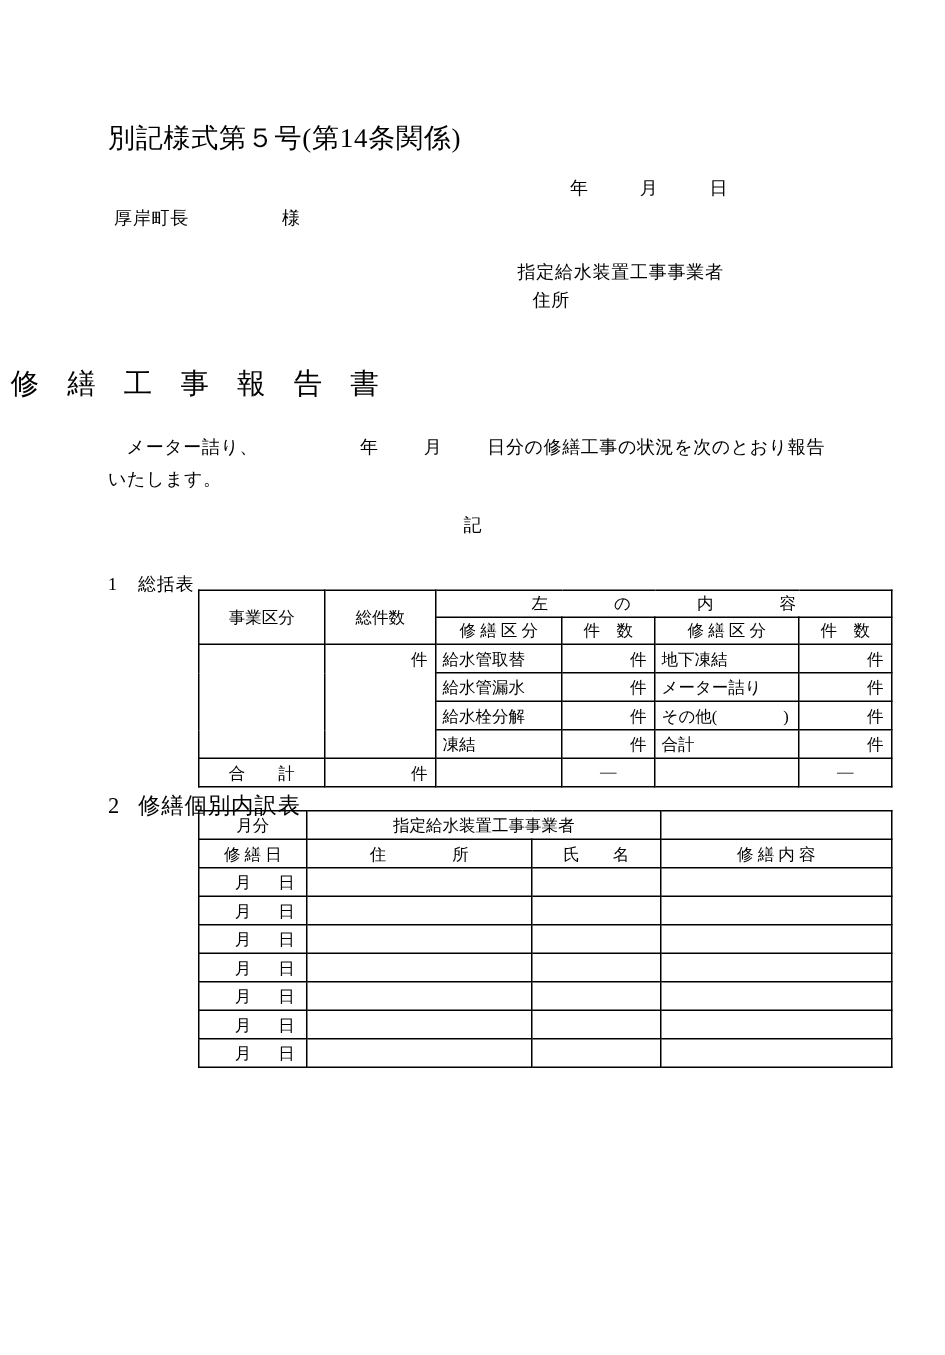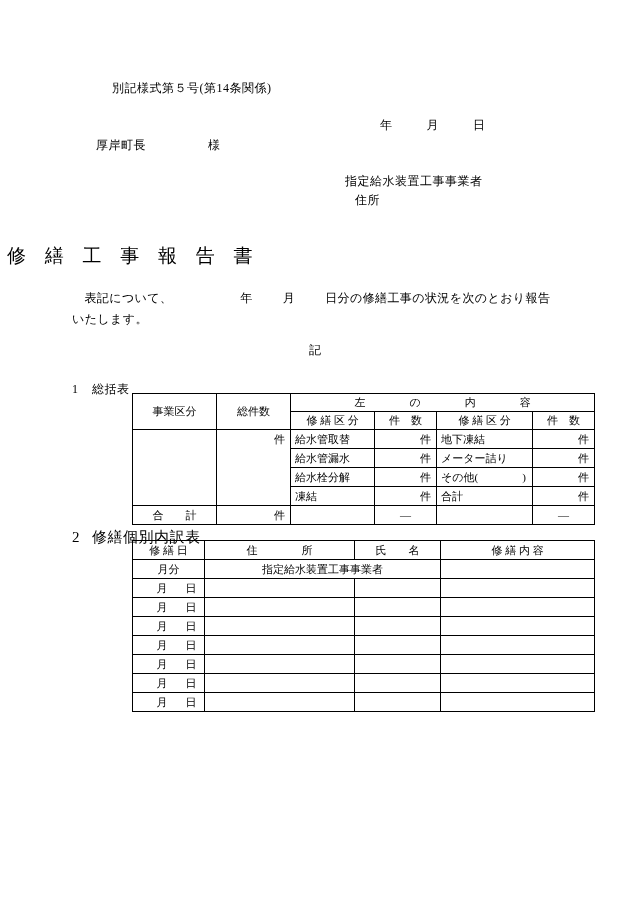--- a/index.html
+++ b/index.html
@@ -19,38 +19,37 @@
     position: relative;
     width: 630px;
     height: 903px;
     padding: 0;
     box-sizing: border-box;
   }
   .doc-title {
     position: absolute;
     left: 72px;
     top: 80px;
-    font-size: 12px;
-    letter-spacing: 0.5px;
-    margin-left: 40px;
+    font-size: 18px;
+    letter-spacing: 0.5px;
   }
   .date-line {
     position: absolute;
     left: 380px;
     top: 117px;
     font-size: 12px;
     letter-spacing: 0.5px;
   }
   .date-line span.gap {
     display: inline-block;
     width: 34px;
   }
   .addressee {
     position: absolute;
-    left: 96px;
+    left: 76px;
     top: 137px;
     font-size: 12px;
     letter-spacing: 0.5px;
   }
   .addressee .sama {
     display: inline-block;
     margin-left: 62px;
   }
   .applicant {
     position: absolute;
@@ -169,21 +168,21 @@
   </div>
 
   <div class="applicant">
     <span>指定給水装置工事事業者</span>
     <span class="indent">住所</span>
   </div>
 
   <div class="main-title">修 繕 工 事 報 告 書</div>
 
   <div class="intro">
-    　<span>表記について、</span><span class="sp1"></span><span>年</span><span class="sp2"></span><span>月</span><span class="sp3"></span><span>日分の修繕工事の状況を次のとおり報告いたします。</span>
+    　<span>メーター詰り、</span><span class="sp1"></span><span>年</span><span class="sp2"></span><span>月</span><span class="sp3"></span><span>日分の修繕工事の状況を次のとおり報告いたします。</span>
   </div>
 
   <div class="ki">記</div>
 
   <div class="sec1-label">
     <span class="num">1</span><span>総括表</span>
   </div>
 
   <table class="t1">
     <colgroup>
@@ -249,31 +248,31 @@
 
   <table class="t2">
     <colgroup>
       <col style="width:72px">
       <col style="width:150px">
       <col style="width:86px">
       <col style="width:154px">
     </colgroup>
     <tbody>
       <tr>
+        <td class="c-center">月分</td>
+        <td class="c-center" colspan="2">指定給水装置工事事業者</td>
+        <td></td>
+      </tr>
+      <tr>
         <td class="c-center">修 繕 日</td>
         <td class="c-center">住　　　　所</td>
         <td class="c-center">氏　　名</td>
         <td class="c-center">修 繕 内 容</td>
       </tr>
       <tr>
-        <td class="c-center">月分</td>
-        <td class="c-center" colspan="2">指定給水装置工事事業者</td>
-        <td></td>
-      </tr>
-      <tr>
         <td class="day-cell"><span class="m">月</span><span class="d">日</span></td>
         <td></td>
         <td></td>
         <td></td>
       </tr>
       <tr>
         <td class="day-cell"><span class="m">月</span><span class="d">日</span></td>
         <td></td>
         <td></td>
         <td></td>

